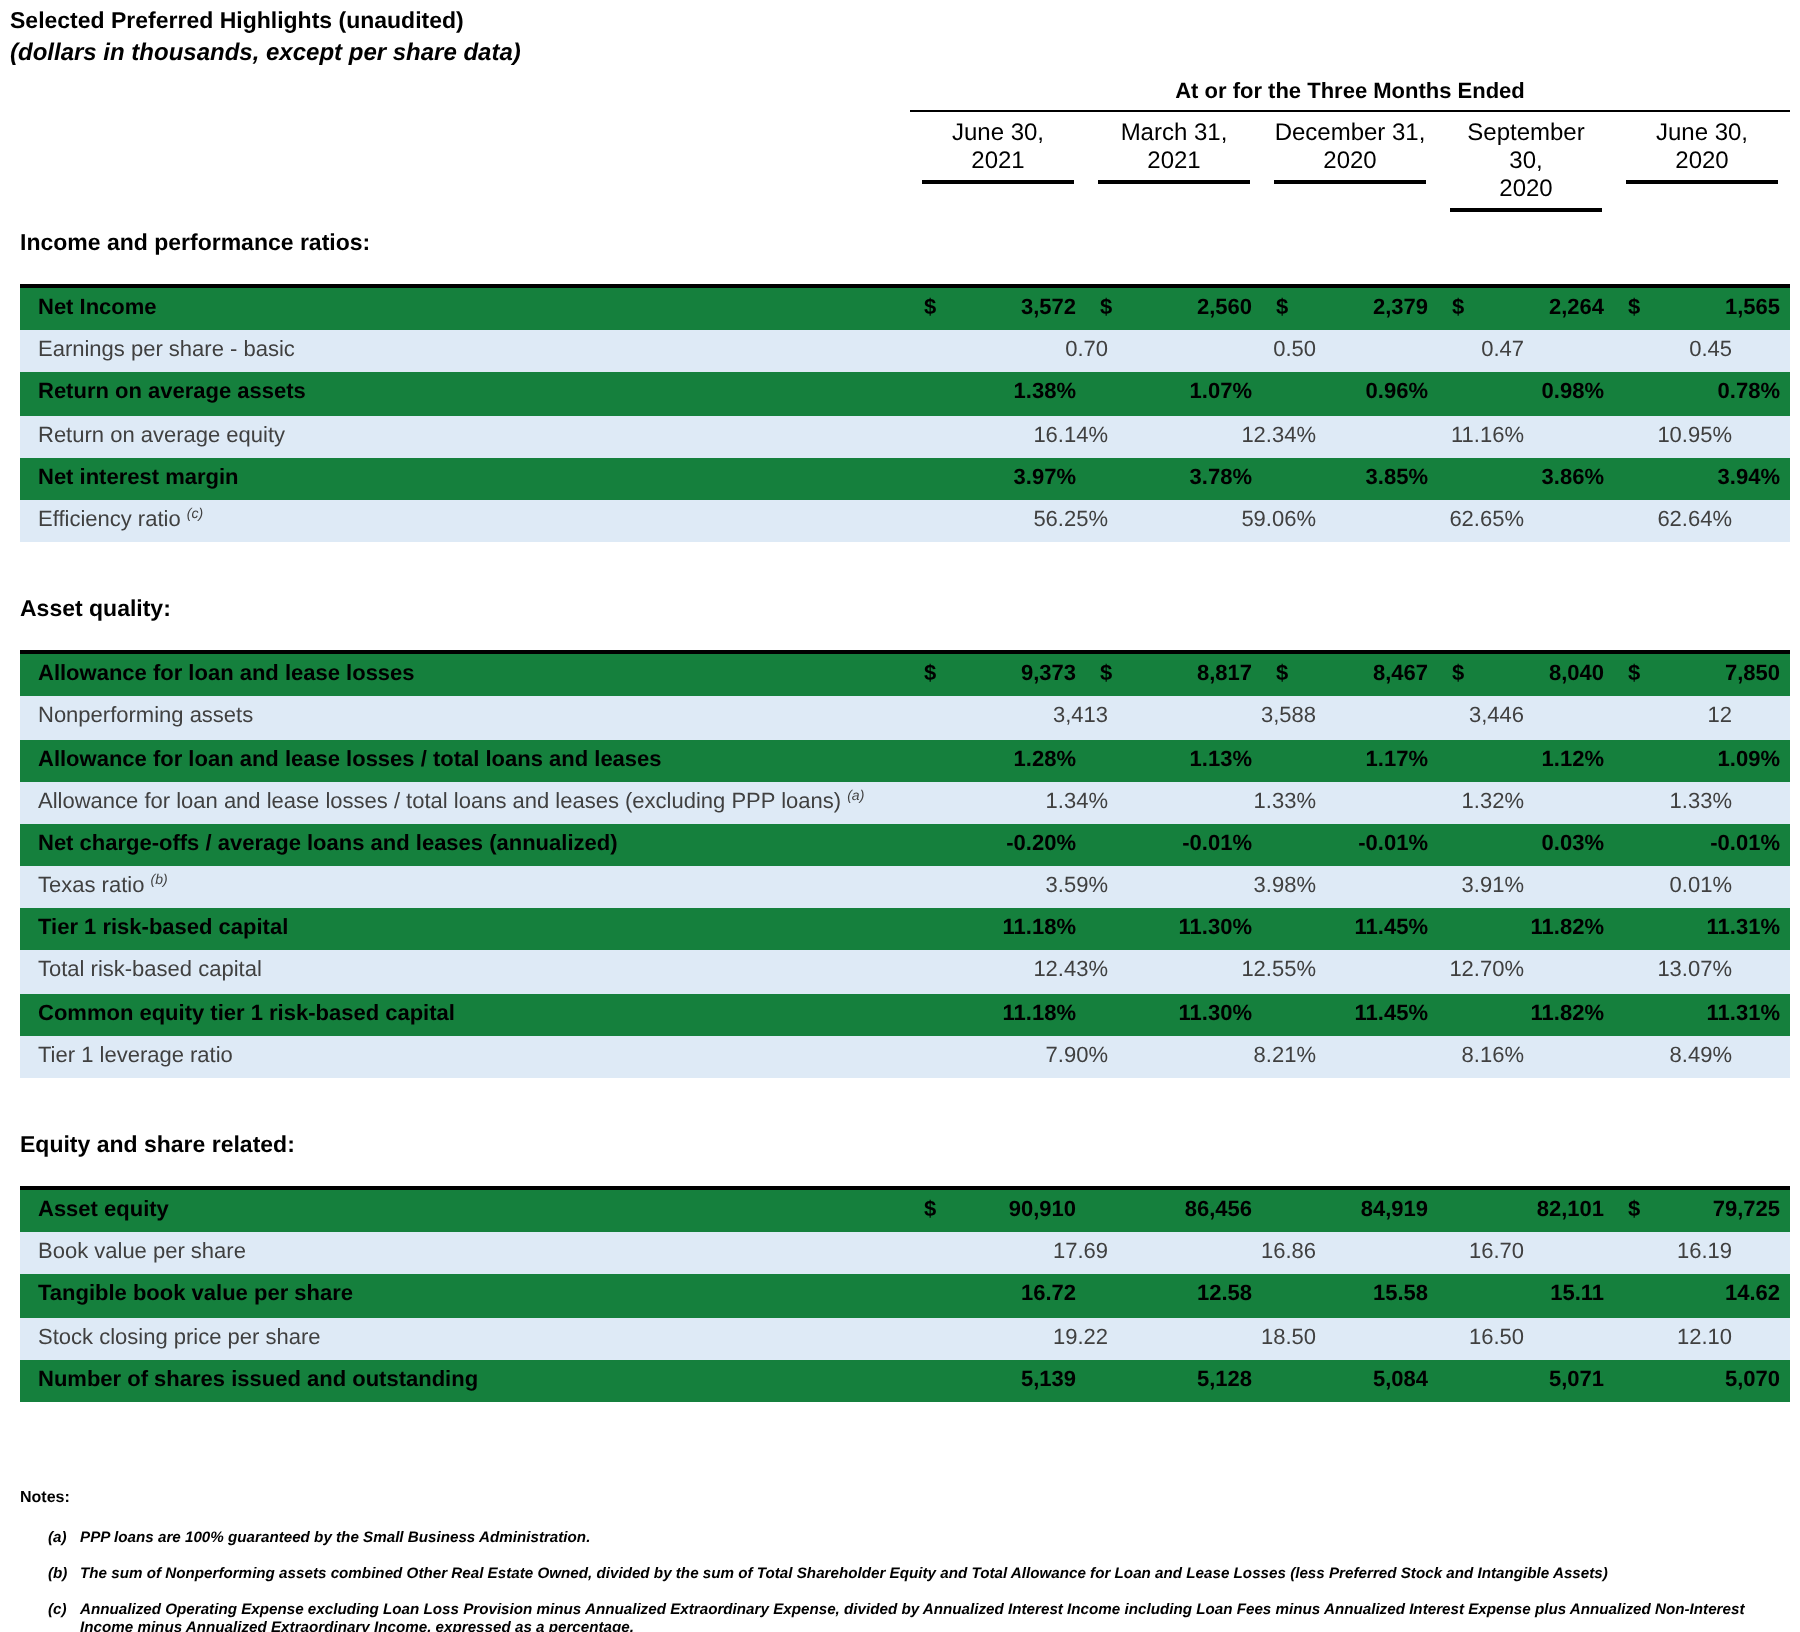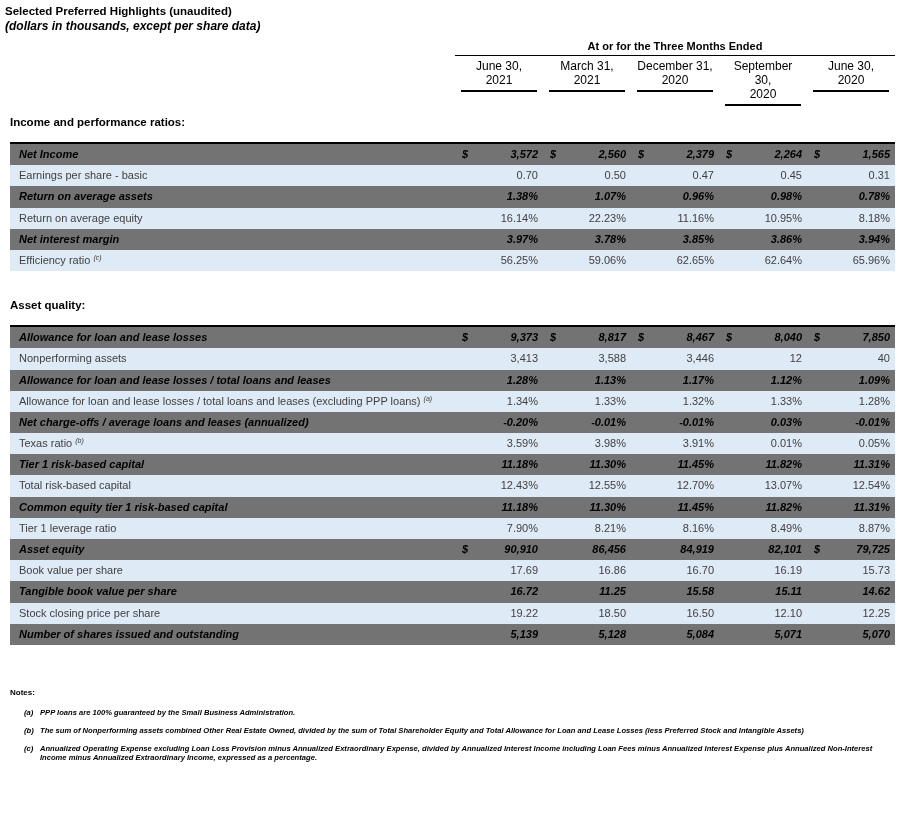--- a/index.html
+++ b/index.html
@@ -29,22 +29,22 @@
   .section-head{
     font-weight:bold;font-size:11.5px;color:#000;
     border-bottom:2px solid #000;line-height:17px;padding-bottom:11px;
     margin-top:26px;
   }
   .thead + #sections .section-head:first-child{margin-top:8px;}
   .row{
     display:grid;grid-template-columns:445px repeat(5,88px);
     height:21.2px;line-height:21.2px;font-size:11px;white-space:nowrap;
   }
-  .boldrow{font-weight:bold;color:#000;background:#737373;font-style:italic;}
-  .altrow{color:#404040;background:#DEEAF6;}
+  .boldrow{font-weight:bold;color:#000;background:#15803d;}
+  .altrow{color:#404040;background:#DEEAF6;gap:16px;}
   .cell-label{padding-left:9px;overflow:visible;}
   .cell-val{display:flex;justify-content:space-between;padding:0 5px 0 7px;}
   .dollar{text-align:left;}
   .val{text-align:right;}
   sup.sup{font-style:italic;font-size:7px;line-height:0;vertical-align:4px;}
 
   
   .notes{margin-left:5px;margin-top:42px;width:888px;}
   .notes-title{font-weight:bold;font-size:8px;color:#000;line-height:12px;}
   .note-item{
@@ -169,21 +169,21 @@
           </div>
         </div>
         <div class="row altrow">
           <div class="cell-label">Return on average equity</div>
           <div class="cell-val">
             <span class="dollar"></span>
             <span class="val">16.14%</span>
           </div>
           <div class="cell-val">
             <span class="dollar"></span>
-            <span class="val">22.23%</span>
+            <span class="val">12.34%</span>
           </div>
           <div class="cell-val">
             <span class="dollar"></span>
             <span class="val">11.16%</span>
           </div>
           <div class="cell-val">
             <span class="dollar"></span>
             <span class="val">10.95%</span>
           </div>
           <div class="cell-val">
@@ -461,20 +461,21 @@
           </div>
           <div class="cell-val">
             <span class="dollar"></span>
             <span class="val">8.49%</span>
           </div>
           <div class="cell-val">
             <span class="dollar"></span>
             <span class="val">8.87%</span>
           </div>
         </div>
+        <div class="section-head">Equity and share related:</div>
         <div class="row boldrow">
           <div class="cell-label">Asset equity</div>
           <div class="cell-val">
             <span class="dollar">$</span>
             <span class="val">90,910</span>
           </div>
           <div class="cell-val">
             <span class="dollar"></span>
             <span class="val">86,456</span>
           </div>
@@ -515,21 +516,21 @@
           </div>
         </div>
         <div class="row boldrow">
           <div class="cell-label">Tangible book value per share</div>
           <div class="cell-val">
             <span class="dollar"></span>
             <span class="val">16.72</span>
           </div>
           <div class="cell-val">
             <span class="dollar"></span>
-            <span class="val">11.25</span>
+            <span class="val">12.58</span>
           </div>
           <div class="cell-val">
             <span class="dollar"></span>
             <span class="val">15.58</span>
           </div>
           <div class="cell-val">
             <span class="dollar"></span>
             <span class="val">15.11</span>
           </div>
           <div class="cell-val">

